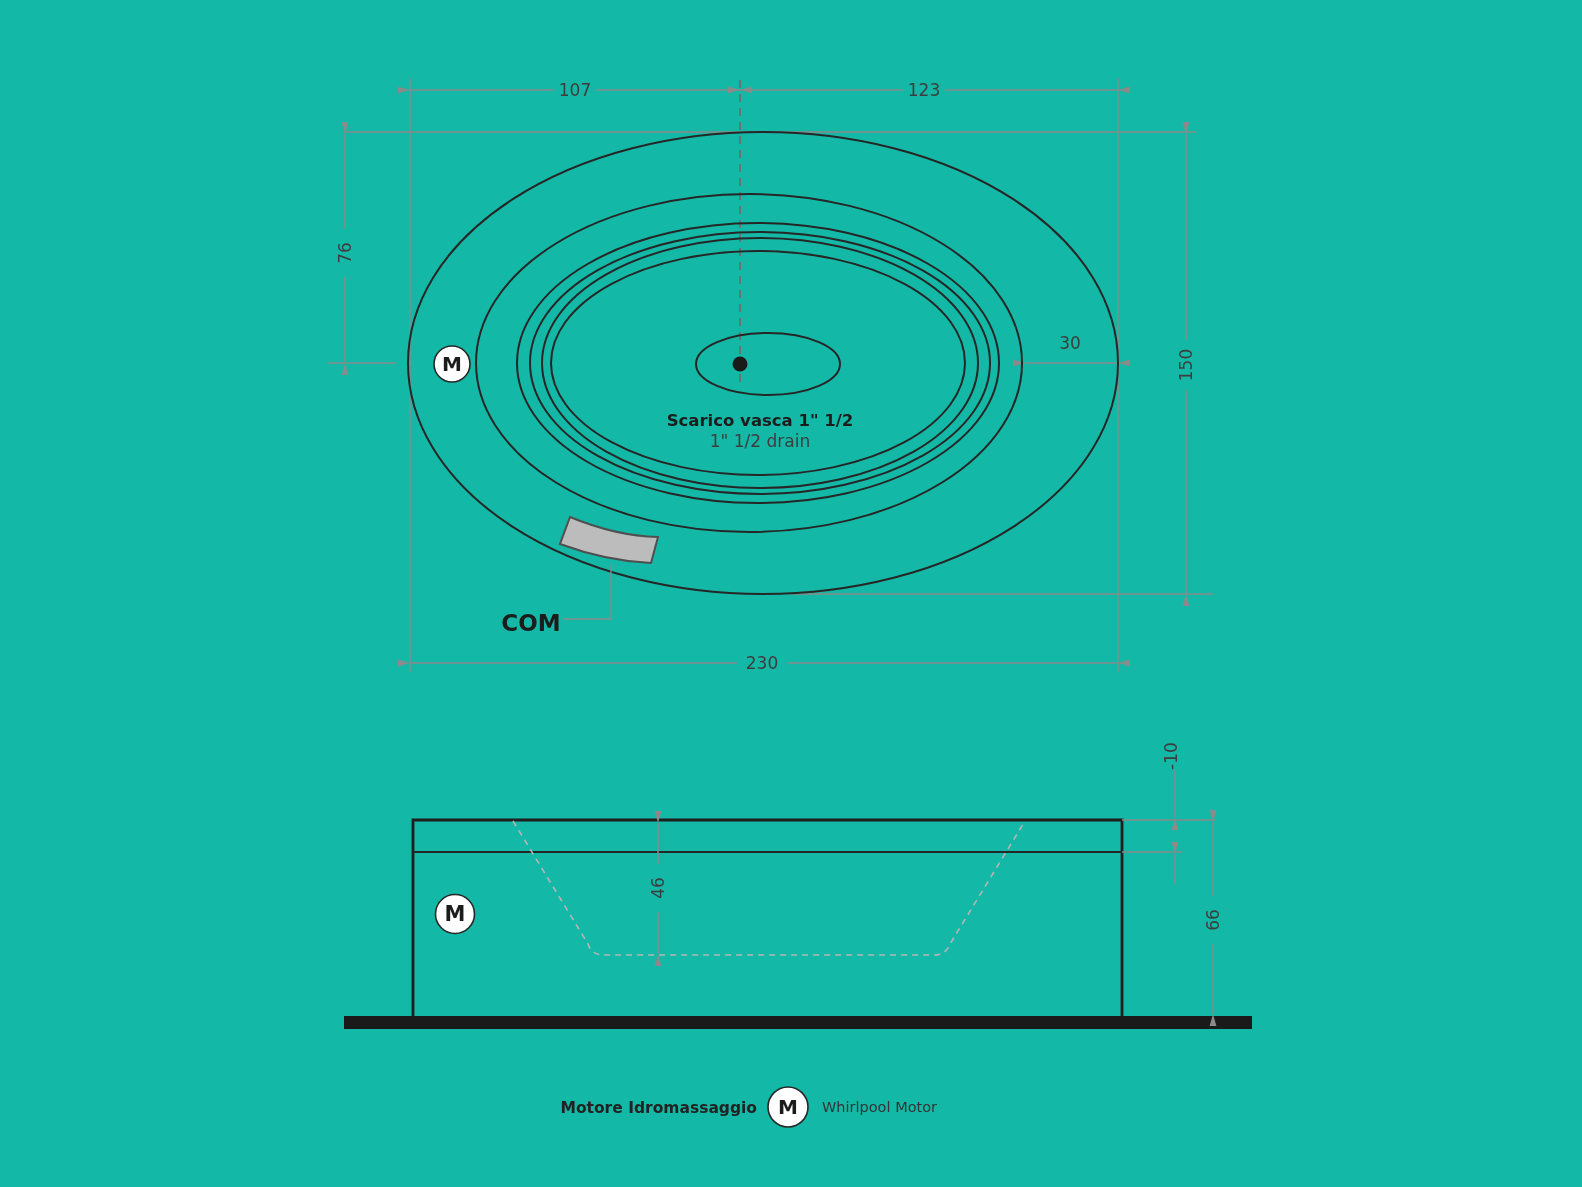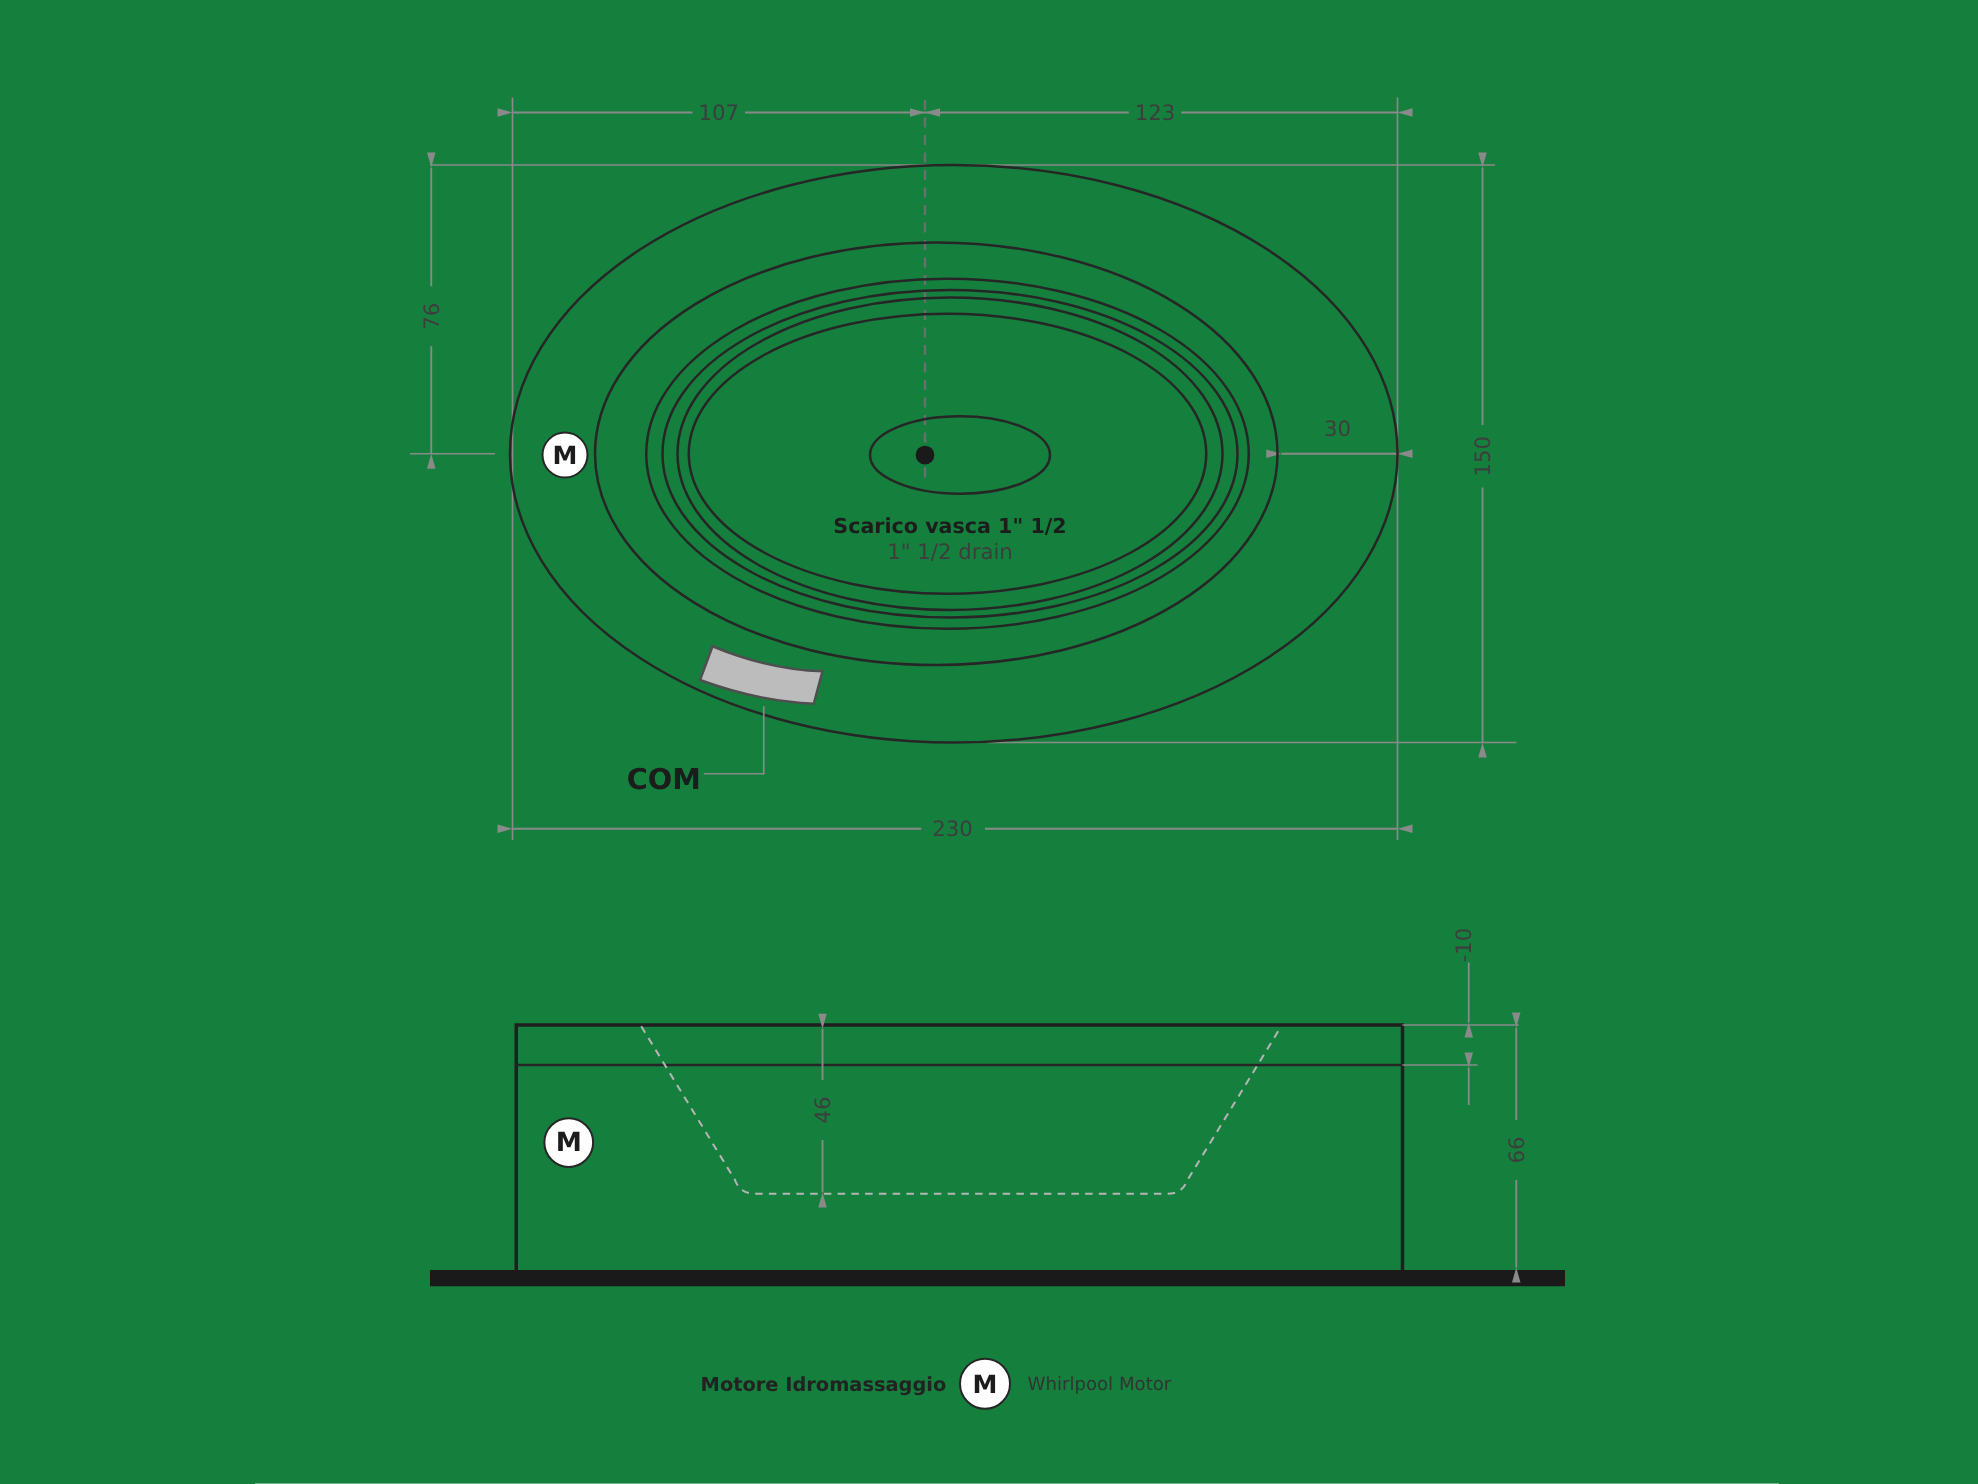--- a/index.html
+++ b/index.html
@@ -1,16 +1,16 @@
 <!DOCTYPE html>
 <html><head>
 <meta charset="utf-8">
 <style>
   html,body{margin:0;padding:0;background:#ffffff;}
-  .page{width:1582px;height:1187px;background:#15803d;position:relative;}
+  .page{width:1582px;height:1187px;background:#14b8a6;position:relative;}
   svg{display:block;}
   text{font-family:"DejaVu Sans","Liberation Sans",sans-serif;}
   .draw{stroke:#262626;stroke-width:2;fill:none;}
   .draw-thick{stroke:#1f1f1f;stroke-width:2.8;fill:none;}
   .ext{stroke:#8a8a8a;stroke-width:1.3;fill:none;}
   .dim{stroke:#8a8a8a;stroke-width:1.5;fill:none;}
   .cline{stroke:#6e6e6e;stroke-width:1.8;fill:none;stroke-dasharray:8 6;}
   .dprof{stroke:#b5b5b5;stroke-width:1.6;fill:none;stroke-dasharray:6 5;}
   .dimtxt{fill:#3d3d3d;font-size:17px;text-anchor:middle;}
   .labelbold{fill:#1c1c1c;font-weight:bold;text-anchor:middle;}

